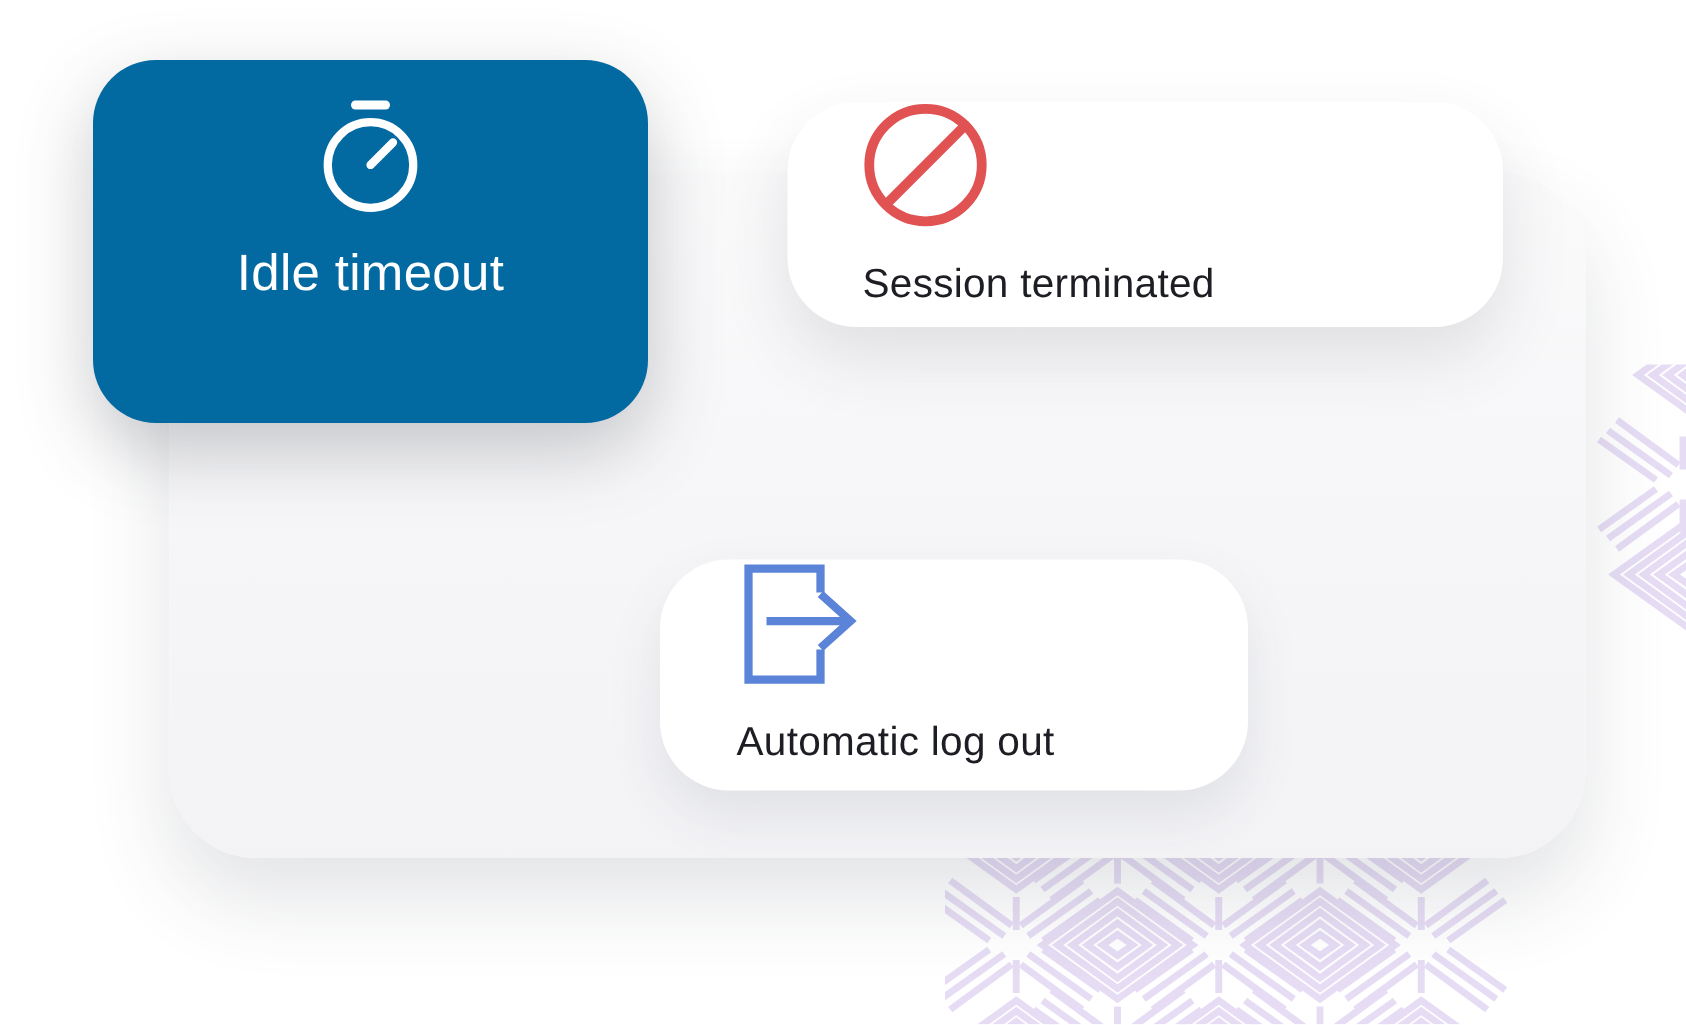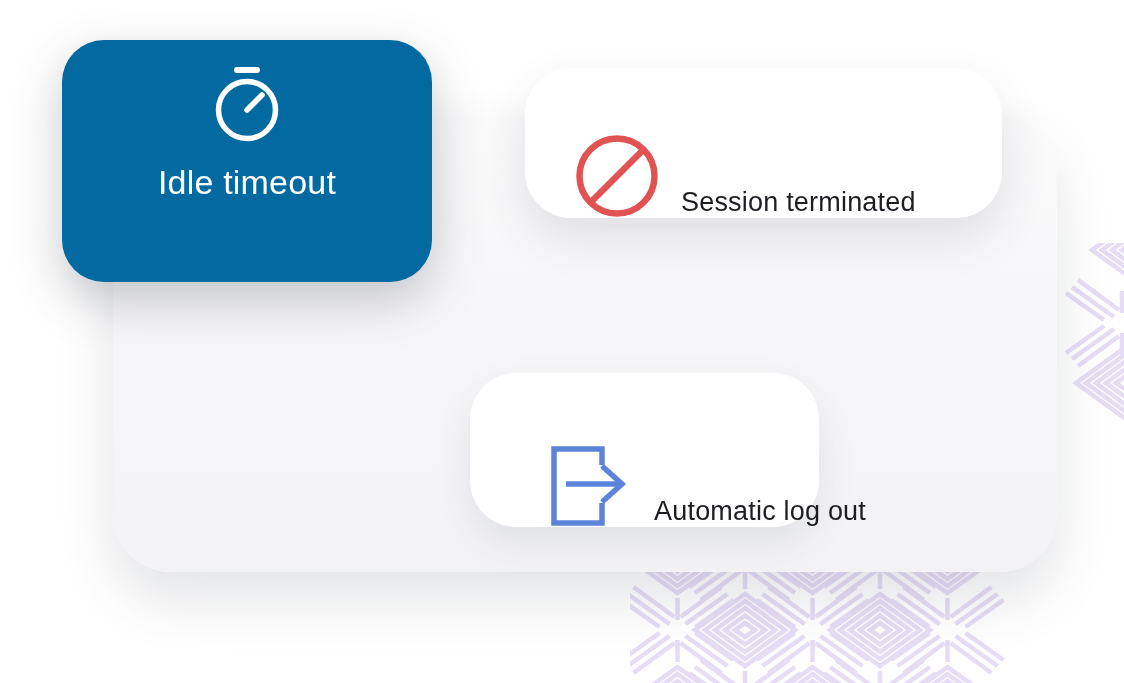--- a/index.html
+++ b/index.html
@@ -33,36 +33,37 @@
   .blue-card .icon-wrap{margin-top:24px;line-height:0;}
   .blue-card .label{
     margin-top:14px;
     font-size:34px;line-height:48px;font-weight:500;
     color:#FFFFFF;text-align:center;letter-spacing:0.2px;
   }
 
   
   .white-card{
     background:#FFFFFF;
-    display:flex;align-items:flex-end;
+    display:flex;align-items:flex-start;
     box-sizing:border-box;
+    flex-direction:column;
   }
   .session-card{
     left:525px;top:68px;width:477px;height:150px;
     border-radius:46px;
     box-shadow:0 20px 45px rgba(60,64,77,0.13);
     z-index:4;
     padding-left:50px;gap:22px;
   }
   .logout-card{
-    left:470px;top:373px;width:349px;height:154px;
+    left:440px;top:373px;width:392px;height:154px;
     border-radius:46px;
     box-shadow:0 16px 36px rgba(60,64,77,0.10);
     z-index:4;
-    padding-left:76px;gap:22px;
+    padding-left:51px;gap:22px;
   }
   .pill-label{
     font-size:27px;font-weight:500;color:#1D1E23;letter-spacing:0.2px;
     white-space:nowrap;
   }
   .icon-wrap{line-height:0;flex:0 0 auto;}
 
   
   .pattern{position:absolute;z-index:1;}
   .pattern-bottom{left:630px;top:550px;width:390px;height:133px;}

